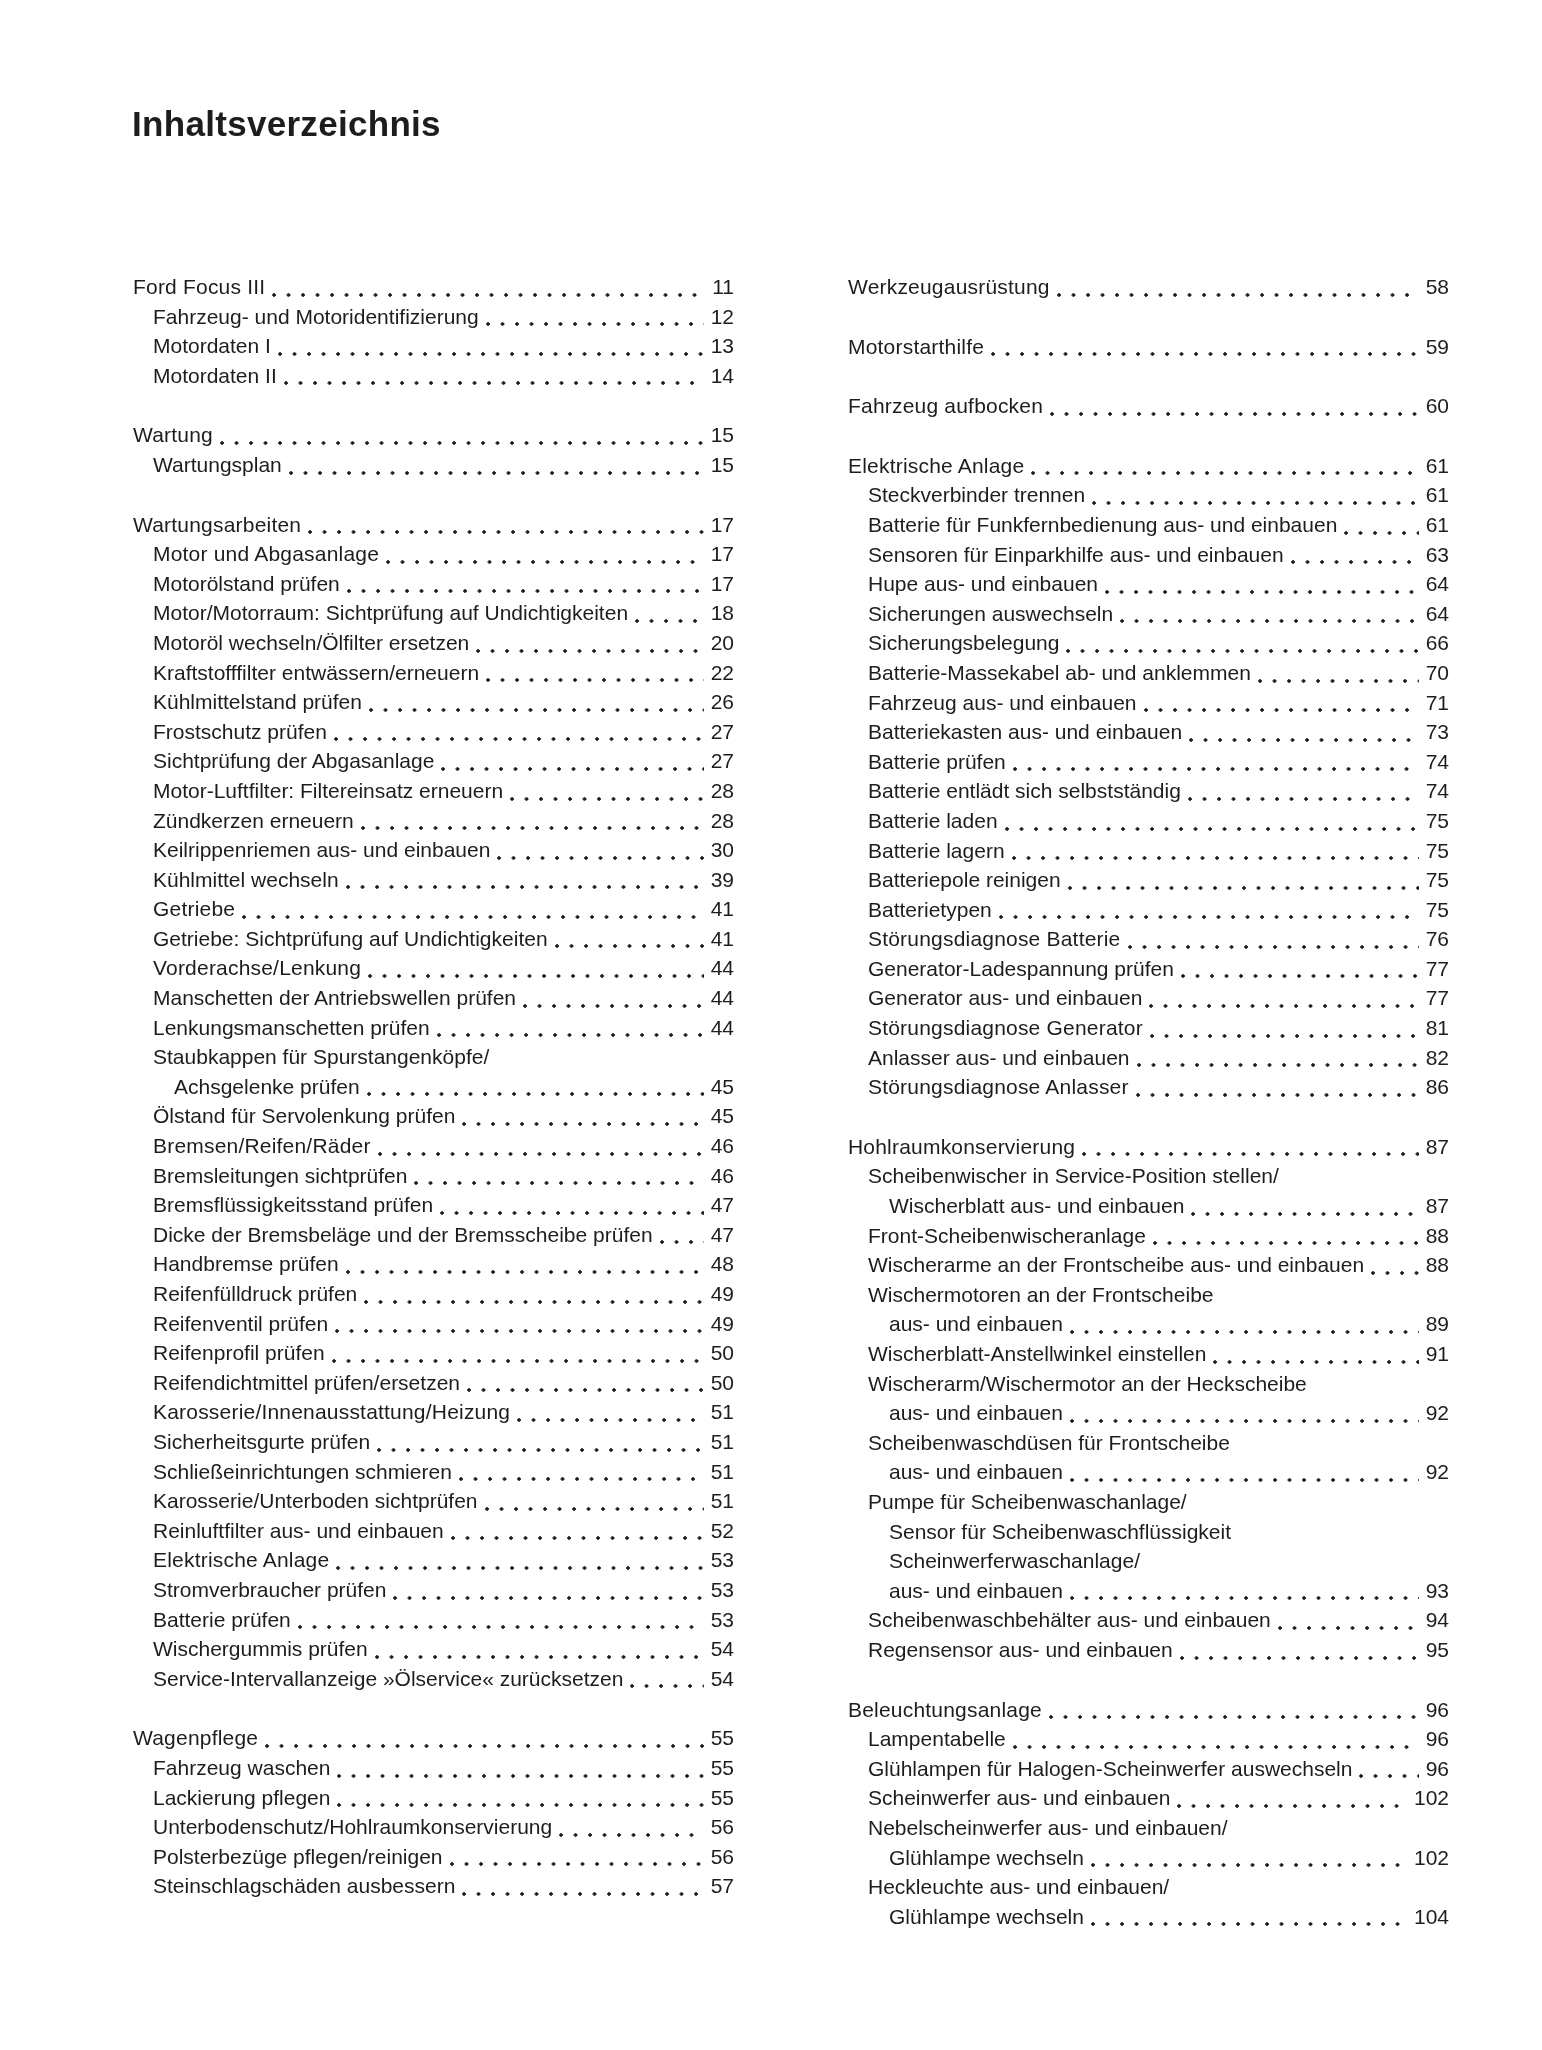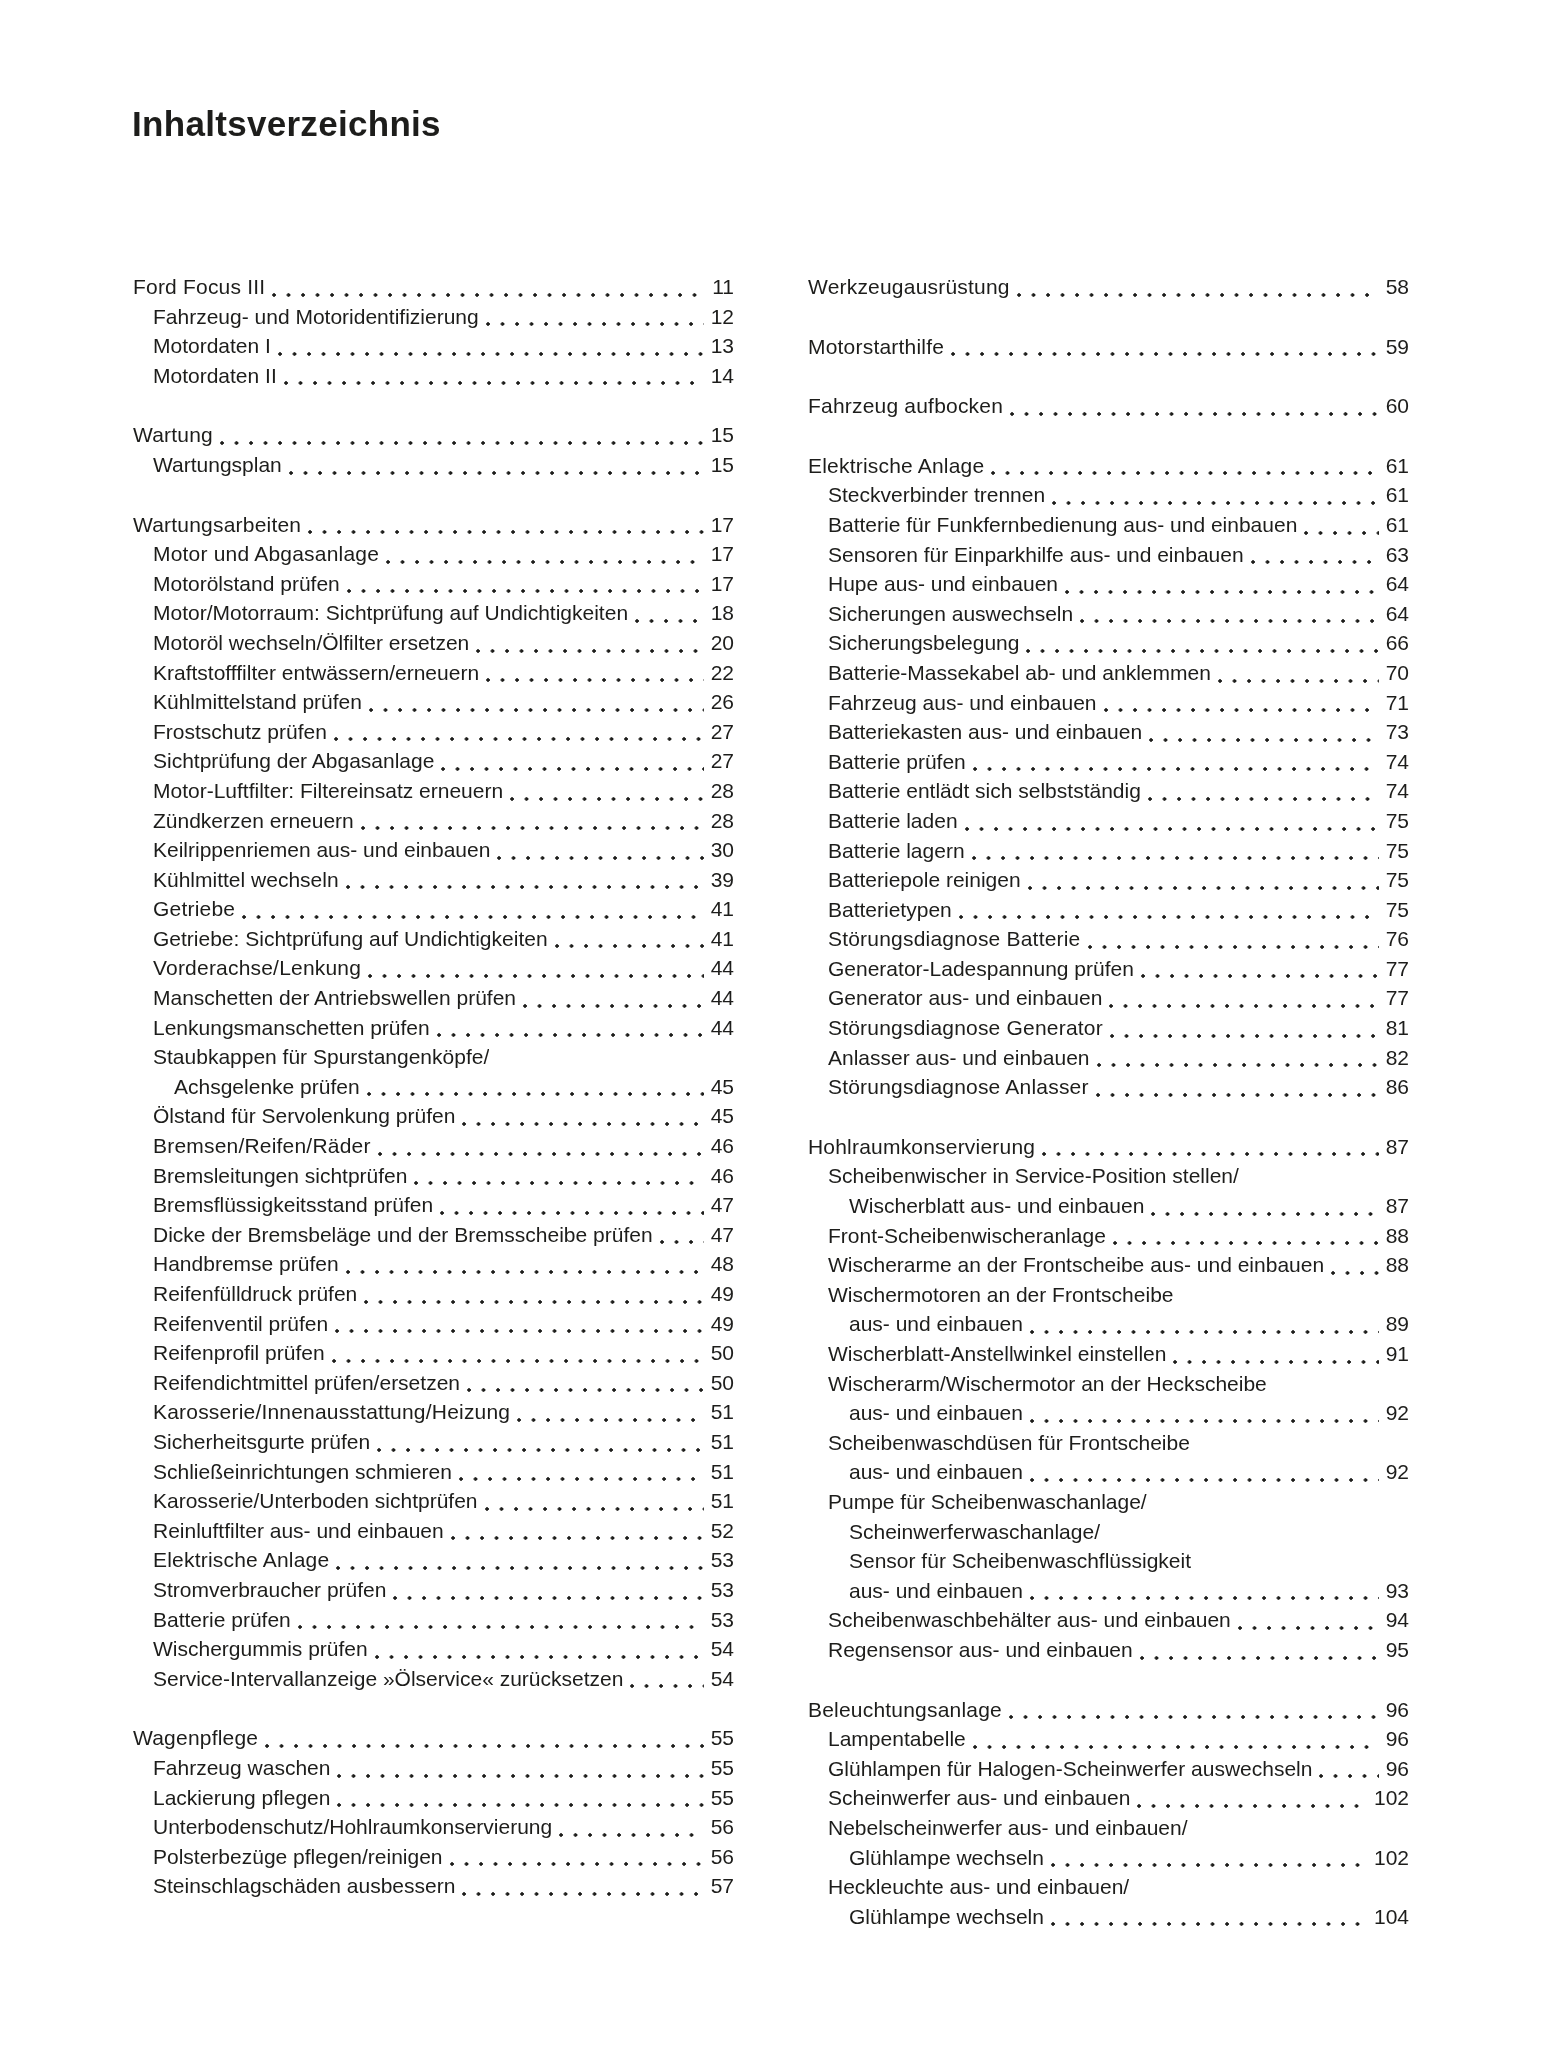--- a/index.html
+++ b/index.html
@@ -17,21 +17,21 @@
     left: 132px;
     top: 104px;
     font-size: 35px;
     font-weight: bold;
     letter-spacing: 0.3px;
     text-align: right;
   }
   .columns { position: absolute; top: 272px; left: 0; width: 100%; }
   .col { position: absolute; top: 0; }
   .col-0 { left: 133px; width: 601px; }
-  .col-1 { left: 808px; width: 601px; }
+  .col-1 { left: 848px; width: 601px; }
   .group { margin-top: 30px; }
   .group:first-child { margin-top: 0; }
   .row {
     display: flex;
     align-items: baseline;
     font-size: 21px;
     line-height: 29.6px;
   }
   .ind1 { padding-left: 20px; }
   .ind2 { padding-left: 41px; }
@@ -514,24 +514,24 @@
         </div>
         <div class="row ind2">
           <span class="label">aus- und einbauen</span>
           <span class="dots"></span>
           <span class="page">92</span>
         </div>
         <div class="row ind1">
           <span class="label">Pumpe für Scheibenwaschanlage/</span>
         </div>
         <div class="row ind2">
+          <span class="label">Sensor für Scheibenwaschflüssigkeit</span>
+        </div>
+        <div class="row ind2">
           <span class="label">Scheinwerferwaschanlage/</span>
-        </div>
-        <div class="row ind2">
-          <span class="label">Sensor für Scheibenwaschflüssigkeit</span>
         </div>
         <div class="row ind2">
           <span class="label">aus- und einbauen</span>
           <span class="dots"></span>
           <span class="page">93</span>
         </div>
         <div class="row ind1">
           <span class="label">Scheibenwaschbehälter aus- und einbauen</span>
           <span class="dots"></span>
           <span class="page">94</span>

